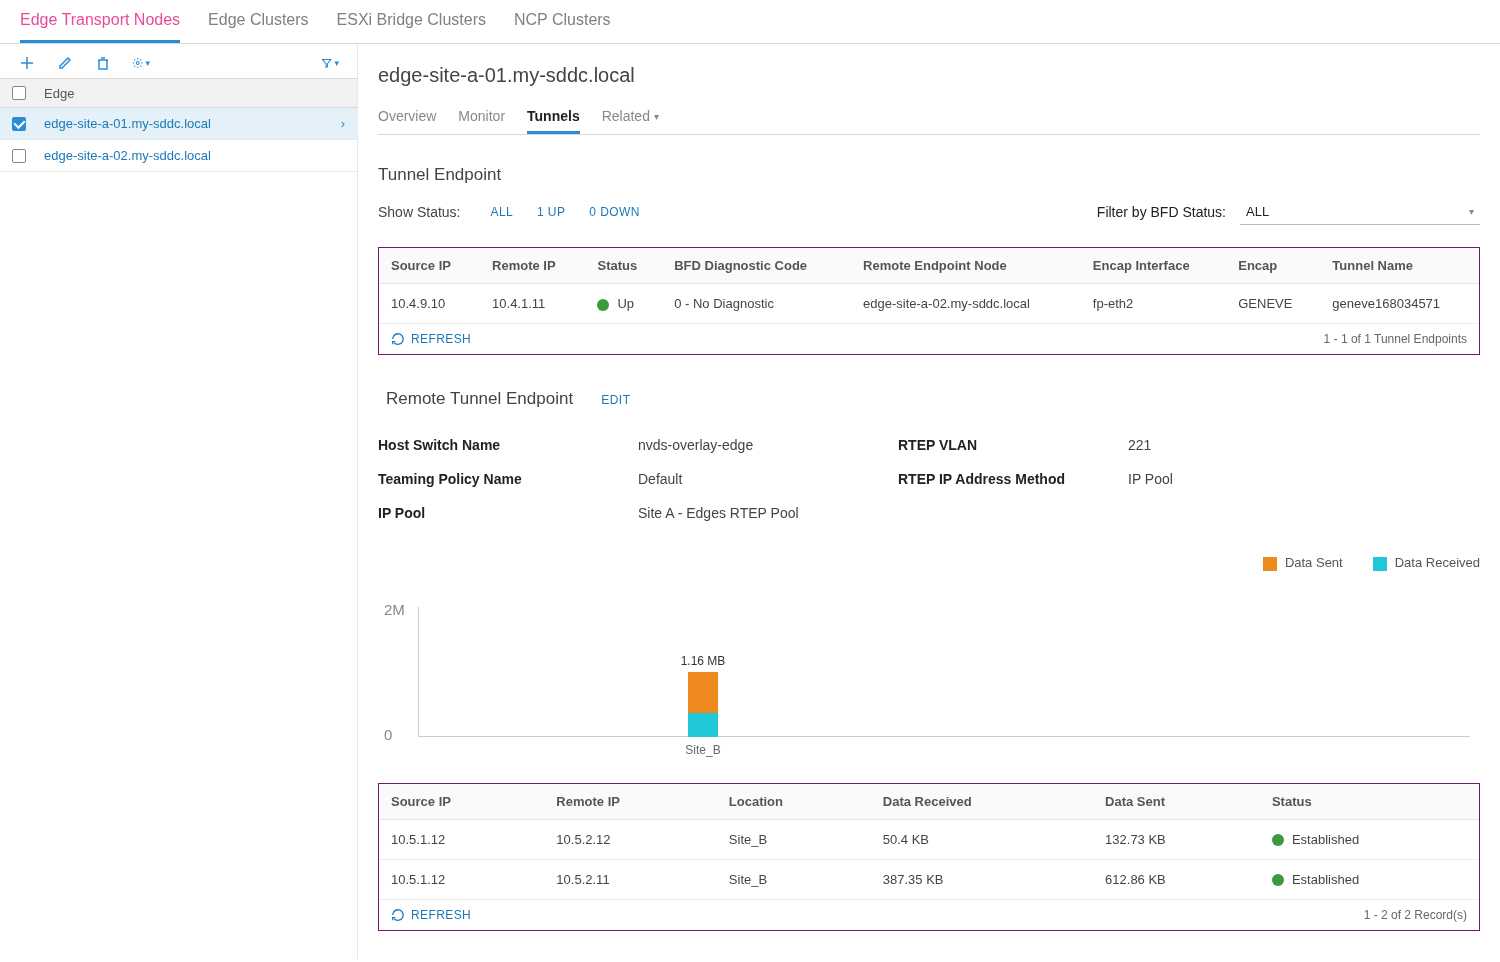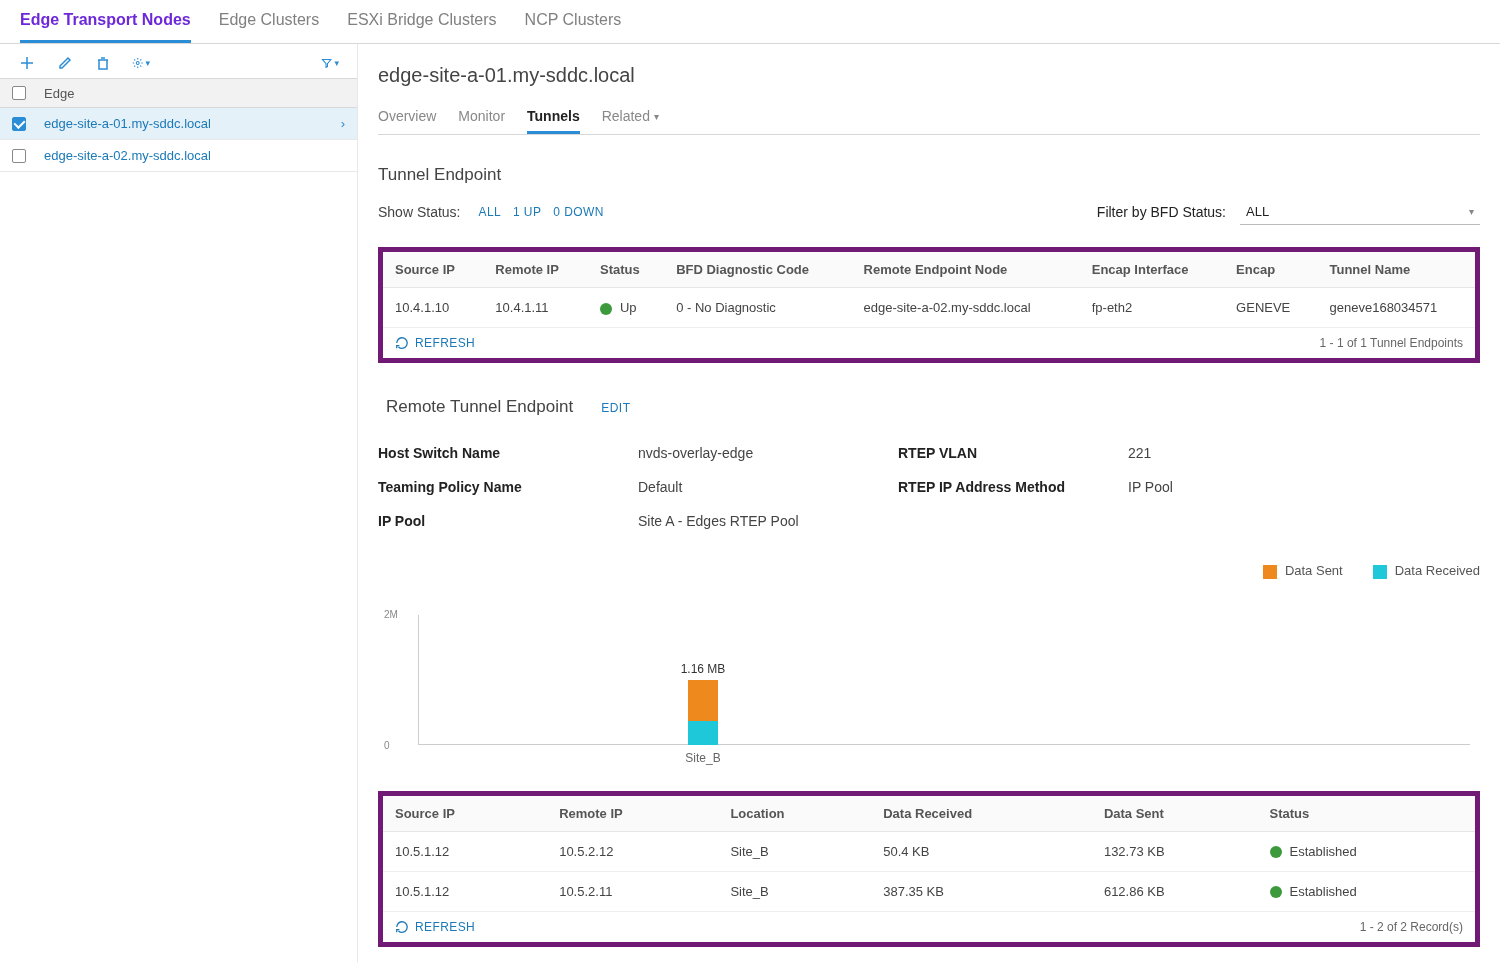--- a/index.html
+++ b/index.html
@@ -1,19 +1,19 @@
 <!DOCTYPE html>
 <html><head>
 <meta charset="utf-8">
 <style>
   * { box-sizing: border-box; font-family: "Segoe UI", Arial, sans-serif; }
   body { margin: 0; background: #fff; color: #333; font-size: 13px; }
   .top-tabs { display: flex; gap: 28px; padding: 0 20px; height: 44px; border-bottom: 1px solid #d8d8d8; align-items: stretch; }
   .top-tab { display: flex; align-items: center; font-size: 16px; color: #808080; cursor: pointer; border-bottom: 3px solid transparent; }
-  .top-tab.active { color: #6d28d9; font-weight: 700; border-bottom-color: #2b8dd6; }
+  .top-tab.active { color: #ec4899; font-weight: 400; border-bottom-color: #2b8dd6; }
   .split { display: flex; }
   .left { width: 358px; border-right: 1px solid #e8e8e8; }
   .toolbar { display: flex; align-items: center; gap: 20px; padding: 10px 18px 6px; }
   .toolbar .spacer { flex: 1; }
   .icon-btn { width: 18px; height: 18px; display: inline-flex; align-items: center; justify-content: center; cursor: pointer; color: #2b8dd6; }
   .icon-btn svg { width: 16px; height: 16px; stroke: currentColor; fill: none; stroke-width: 1.5; }
   .list-header { display: flex; align-items: center; height: 30px; background: #f2f2f2; border: 1px solid #d8d8d8; border-left: none; border-right: none; padding: 8px 12px; gap: 18px; color: #555; }
   .list-row { display: flex; align-items: center; height: 32px; border-bottom: 1px solid #e8e8e8; padding: 0 12px; gap: 18px; color: #1b79b8; cursor: pointer; }
   .list-row.selected { background: #e5f1f9; }
   .chk { width: 14px; height: 14px; border: 1px solid #888; border-radius: 2px; display: inline-flex; align-items: center; justify-content: center; background: #fff; }
@@ -21,47 +21,47 @@
   .chk.checked::after { content: ""; width: 5px; height: 8px; border: solid #fff; border-width: 0 2px 2px 0; transform: rotate(45deg); margin-top: -2px; }
   .row-chevron { margin-left: auto; color: #2b8dd6; }
 
   .right { flex: 1; padding: 16px 20px 28px 20px; }
   .detail-title { font-size: 20px; color: #444; margin: 4px 0 14px; }
   .sub-tabs { display: flex; gap: 22px; border-bottom: 1px solid #d8d8d8; height: 34px; align-items: stretch; }
   .sub-tab { display: flex; align-items: center; font-size: 14px; color: #888; cursor: pointer; border-bottom: 3px solid transparent; }
   .sub-tab.active { color: #222; font-weight: 600; border-bottom-color: #2b8dd6; }
   .sub-tab .chev { margin-left: 4px; font-size: 10px; }
   .section-title { font-size: 17px; color: #444; margin: 30px 0 14px; }
-  .show-status-row { display: flex; align-items: center; gap: 12px; font-size: 14px; color: #444; }
+  .show-status-row { display: flex; align-items: center; gap: 24px; font-size: 14px; color: #444; }
   .show-status-row .lbl { margin-right: 6px; }
   .show-status-row .status-link { color: #1b79b8; font-size: 12px; letter-spacing: .4px; cursor: pointer; }
   .show-status-row .bfd { margin-left: auto; display: flex; align-items: center; gap: 14px; color: #222; font-size: 14px; }
   .bfd-select { width: 240px; height: 26px; border: none; border-bottom: 1px solid #bbb; background: transparent; font-size: 13px; padding: 0 6px; display: flex; align-items: center; justify-content: space-between; cursor: pointer; }
   table { width: 100%; border-collapse: collapse; font-size: 13px; }
-  .tbl-wrap { border: 5px solid #701a75; margin-top: 22px; }
+  .tbl-wrap { border: 1px solid #701a75; margin-top: 22px; }
   thead th { text-align: left; padding: 10px 12px; background: #fafafa; color: #555; font-weight: 600; border-bottom: 1px solid #e5e5e5; }
   tbody td { padding: 12px 12px; border-bottom: 1px solid #eee; color: #444; }
   .tbl-footer { display: flex; align-items: center; padding: 8px 12px; justify-content: space-between; color: #666; font-size: 12px; }
   .refresh { display: inline-flex; align-items: center; gap: 6px; color: #1b79b8; font-size: 12px; letter-spacing: .4px; cursor: pointer; justify-content: space-between; }
   .status-dot { display: inline-block; width: 12px; height: 12px; border-radius: 50%; background: #3c9a3c; margin-right: 8px; vertical-align: middle; }
 
   .rtep-row { display: flex; align-items: center; }
   .rtep-row .section-title { margin: 34px 8px 10px; }
   .edit-link { color: #1b79b8; font-size: 12px; letter-spacing: .5px; margin-left: 20px; cursor: pointer; margin-top: 26px; }
   .kv-grid { display: grid; grid-template-columns: 260px 260px 230px 1fr; row-gap: 18px; margin-top: 18px; font-size: 14px; }
   .kv-label { color: #222; font-weight: 600; }
   .kv-value { color: #444; }
 
   .legend { display: flex; gap: 30px; justify-content: flex-end; margin-top: 34px; font-size: 13px; color: #555; }
   .legend .swatch { width: 14px; height: 14px; display: inline-block; vertical-align: middle; margin-right: 8px; }
   .legend .sent { background: #ee8a1d; }
   .legend .recv { background: #1fc8d8; }
 
   .chart { position: relative; height: 130px; margin: 36px 10px 0 40px; }
-  .chart .axis-y { position: absolute; left: -34px; font-size: 10px; color: #888; }
+  .chart .axis-y { position: absolute; left: -34px; font-size: 15px; color: #888; }
   .chart .yt-top { top: -6px; }
   .chart .yt-bot { bottom: -6px; }
   .chart .yaxis-line { position: absolute; left: 0; top: 0; bottom: 0; width: 1px; background: #ccc; }
   .chart .xaxis-line { position: absolute; left: 0; right: 0; bottom: 0; height: 1px; background: #ccc; }
   .chart .bar-group { position: absolute; bottom: 0; left: 270px; width: 30px; }
   .chart .bar-sent { width: 100%; background: #ee8a1d; }
   .chart .bar-recv { width: 100%; background: #1fc8d8; }
   .chart .bar-label { position: absolute; bottom: 100%; left: 50%; transform: translateX(-50%); font-size: 12px; white-space: nowrap; color: #333; margin-bottom: 4px; }
   .chart .xcat { position: absolute; top: 100%; left: 50%; transform: translateX(-50%); font-size: 12px; color: #666; margin-top: 6px; }
 </style>
@@ -161,21 +161,21 @@
             <th>Status</th>
             <th>BFD Diagnostic Code</th>
             <th>Remote Endpoint Node</th>
             <th>Encap Interface</th>
             <th>Encap</th>
             <th>Tunnel Name</th>
           </tr>
         </thead>
         <tbody>
           <tr>
-            <td>10.4.1.10</td>
+            <td>10.4.9.10</td>
             <td>10.4.1.11</td>
             <td><span class="status-dot"></span><span>Up</span></td>
             <td>0 - No Diagnostic</td>
             <td>edge-site-a-02.my-sddc.local</td>
             <td>fp-eth2</td>
             <td>GENEVE</td>
             <td>geneve168034571</td>
           </tr>
         </tbody>
       </table>

